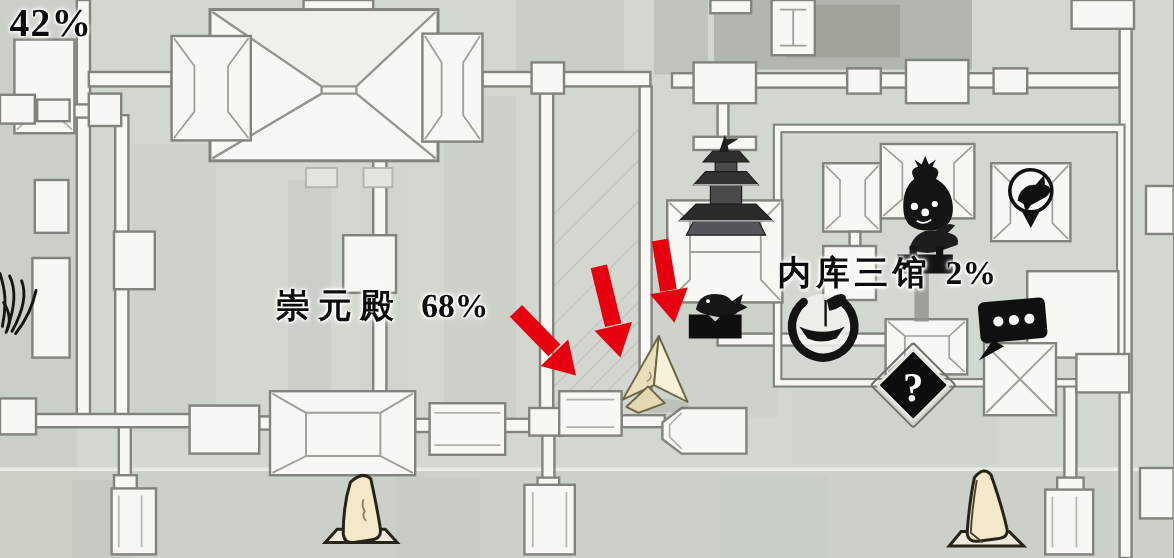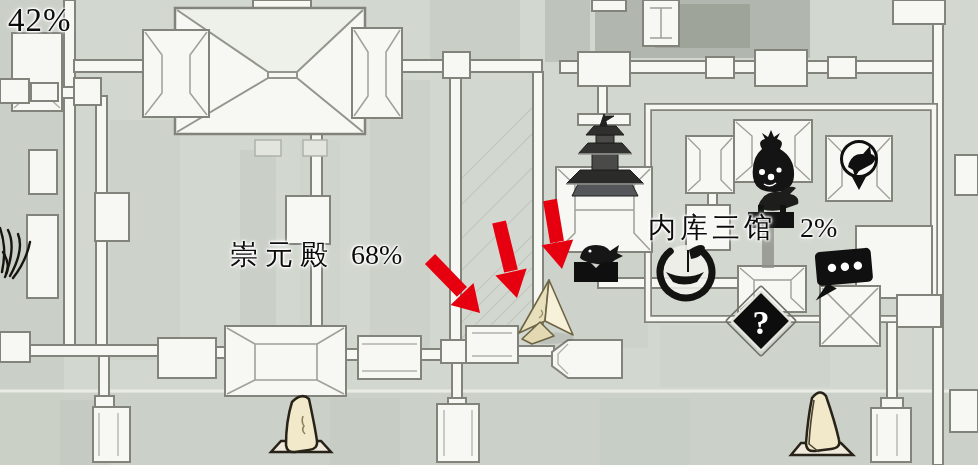--- a/index.html
+++ b/index.html
@@ -1,27 +1,27 @@
 <!DOCTYPE html>
 <html><head>
 <meta charset="utf-8">
 <style>
   html,body{margin:0;padding:0;background:#222;}
   .stage{position:relative;width:978px;height:465px;overflow:hidden;
          background:#d2d7cf;font-family:"Liberation Serif","DejaVu Serif",serif;}
   .stage svg{position:absolute;left:0;top:0;}
-  .map-label{position:absolute;color:#0c0c0c;font-weight:400;white-space:nowrap;
+  .map-label{position:absolute;color:#0c0c0c;font-weight:700;white-space:nowrap;
     text-shadow:-1px -1px 2px rgba(255,255,255,.95),1px -1px 2px rgba(255,255,255,.95),
                 -1px 1px 2px rgba(255,255,255,.95),1px 1px 2px rgba(255,255,255,.95),
                 0 0 7px rgba(255,255,255,.85);}
   #hud-pct{left:8px;top:2px;font-size:33px;letter-spacing:1px;}
   #hall-label{left:230px;top:236px;font-size:28px;}
   #hall-label .name{letter-spacing:7px;margin-right:16px;}
   #treasury-label{left:648px;top:209px;font-size:28px;}
-  #treasury-label .name{letter-spacing:4px;margin-right:24px;}
+  #treasury-label .name{letter-spacing:4px;margin-right:12px;}
   .qmark{font-family:"Liberation Serif","DejaVu Serif",serif;font-weight:bold;}
 </style>
 </head>
 <body>
 
 <div class="stage">
 <svg width="978" height="465" viewBox="0 0 978 465">
   <defs>
     <clipPath id="roadclip">
           <rect x="455" y="80" width="86" height="278"></rect>

